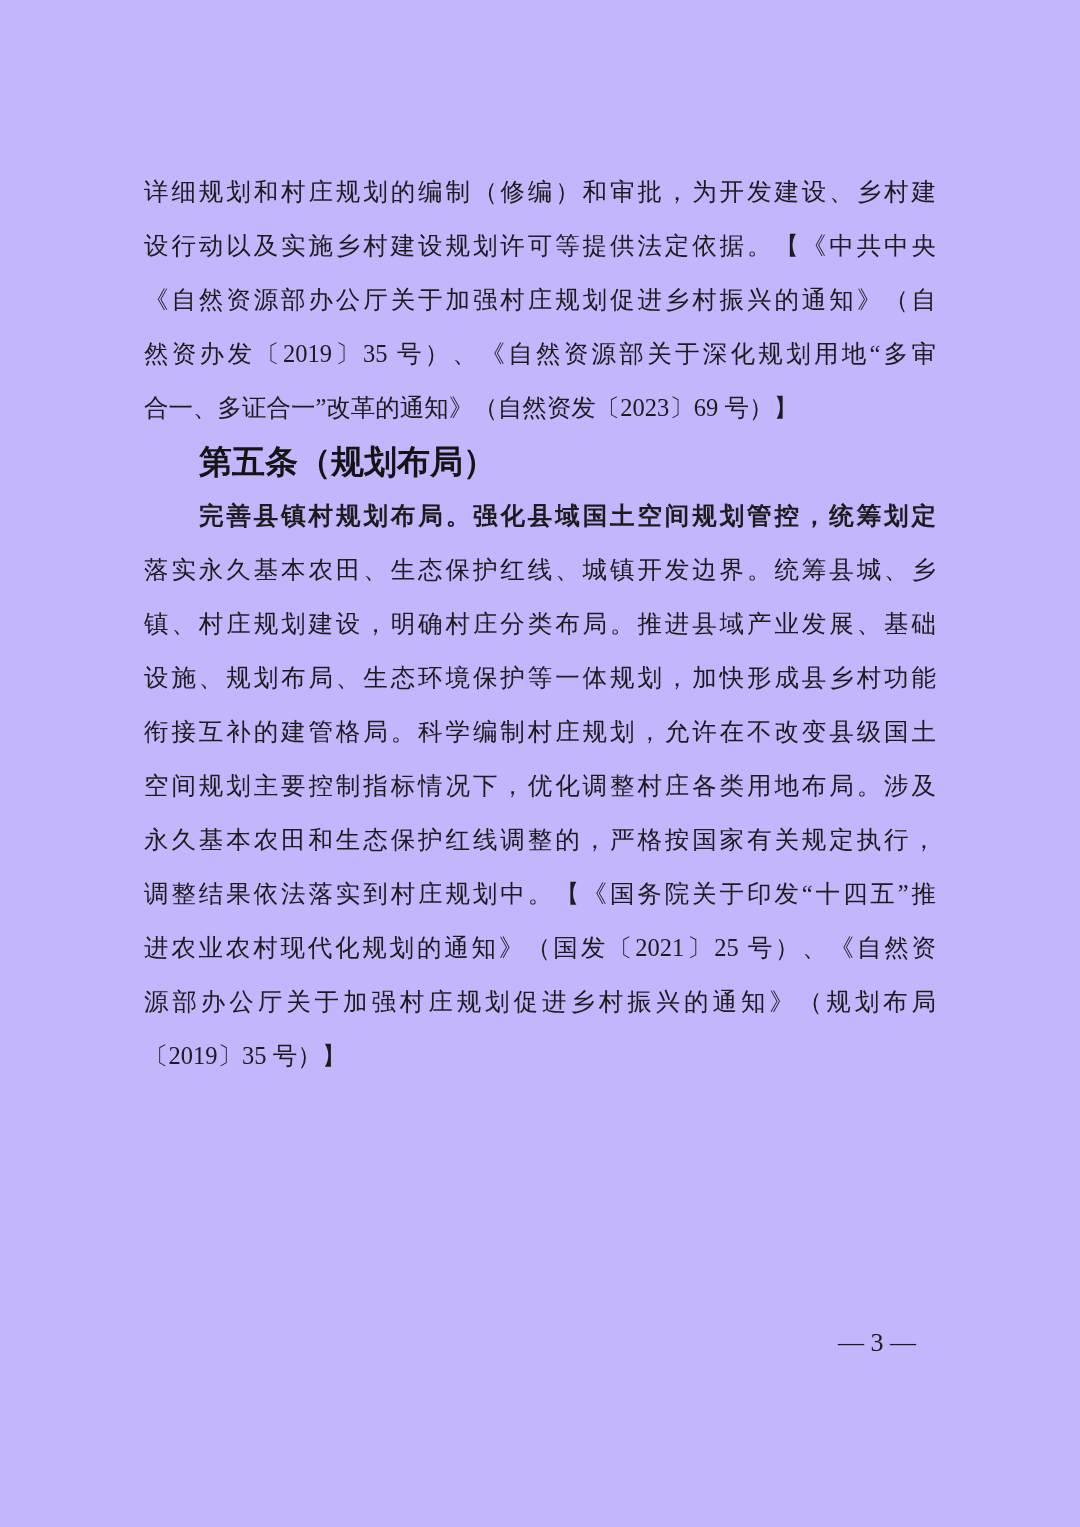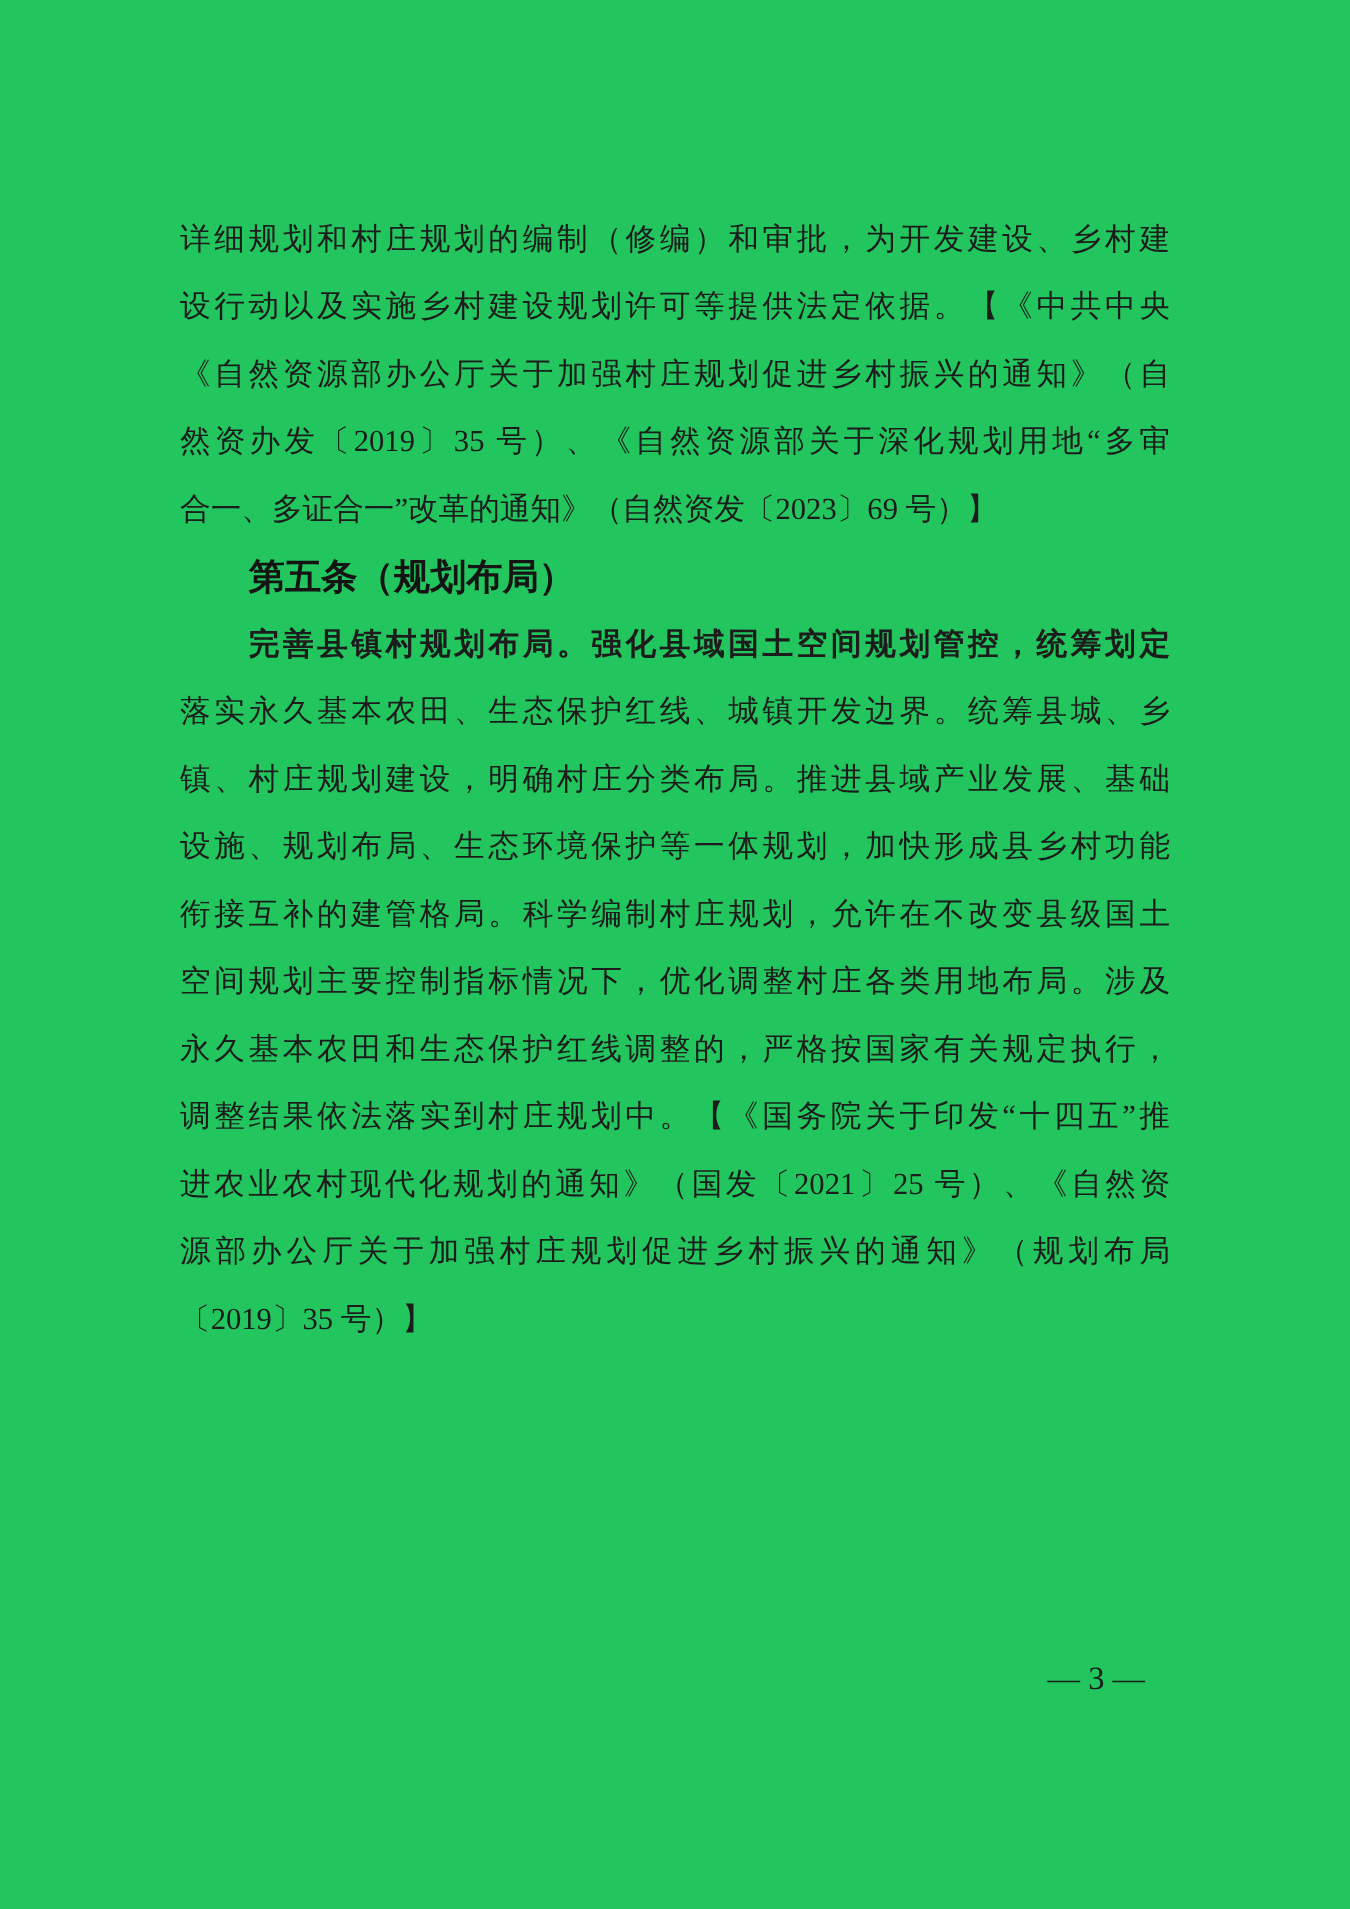--- a/index.html
+++ b/index.html
@@ -4,21 +4,21 @@
 <style>
   html, body {
     margin: 0;
     padding: 0;
     background: #ffffff;
   }
   .page {
     position: relative;
     width: 1080px;
     height: 1527px;
-    background: #22c55e;
+    background: #c4b5fd;
     overflow: hidden;
     font-family: "Liberation Serif", "DejaVu Serif", serif;
   }
   .content {
     position: absolute;
     left: 144px;
     top: 165px;
     width: 792px;
   }
   .t-line {
@@ -35,21 +35,21 @@
     text-align-last: left;
   }
   .t-line.indent {
     padding-left: 55px;
     font-weight: bold;
   }
   .heading-line {
     height: 54px;
     line-height: 54px;
     padding-left: 55px;
-    font-size: 29px;
+    font-size: 33px;
     font-weight: 700;
     color: #141414;
     font-family: "Liberation Sans", "DejaVu Sans", sans-serif;
     overflow: hidden;
   }
   .page-number {
     position: absolute;
     top: 1318px;
     right: 164px;
     height: 50px;

